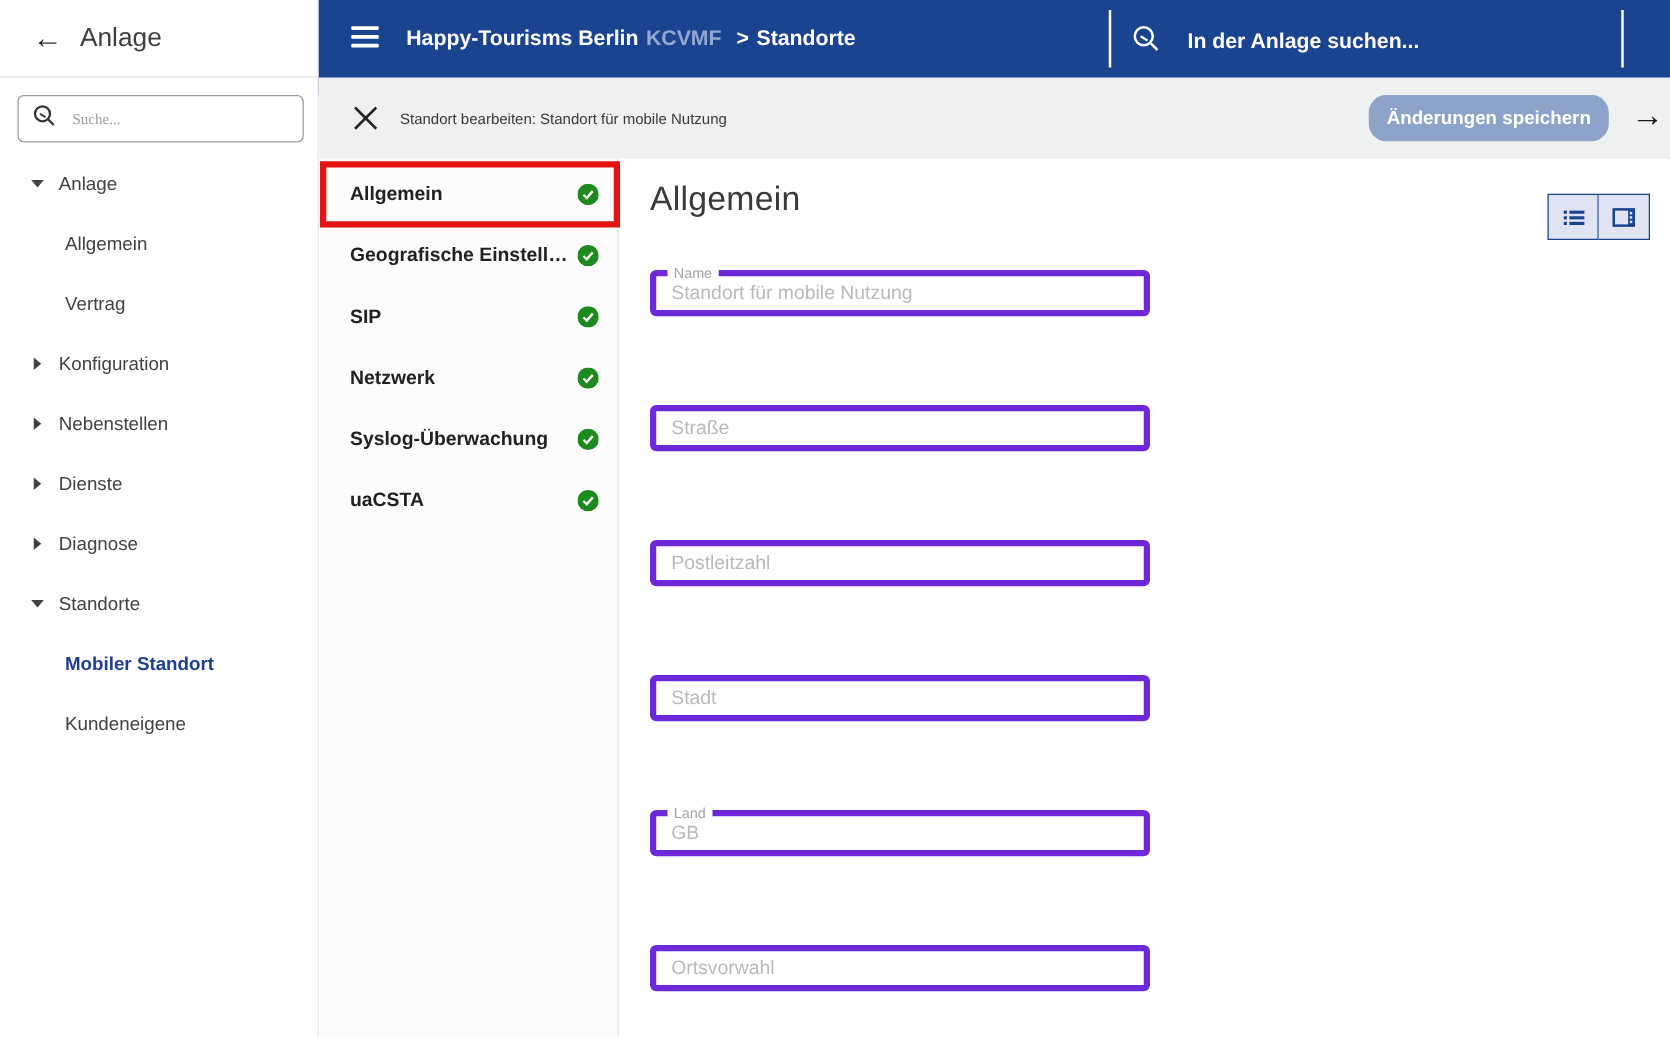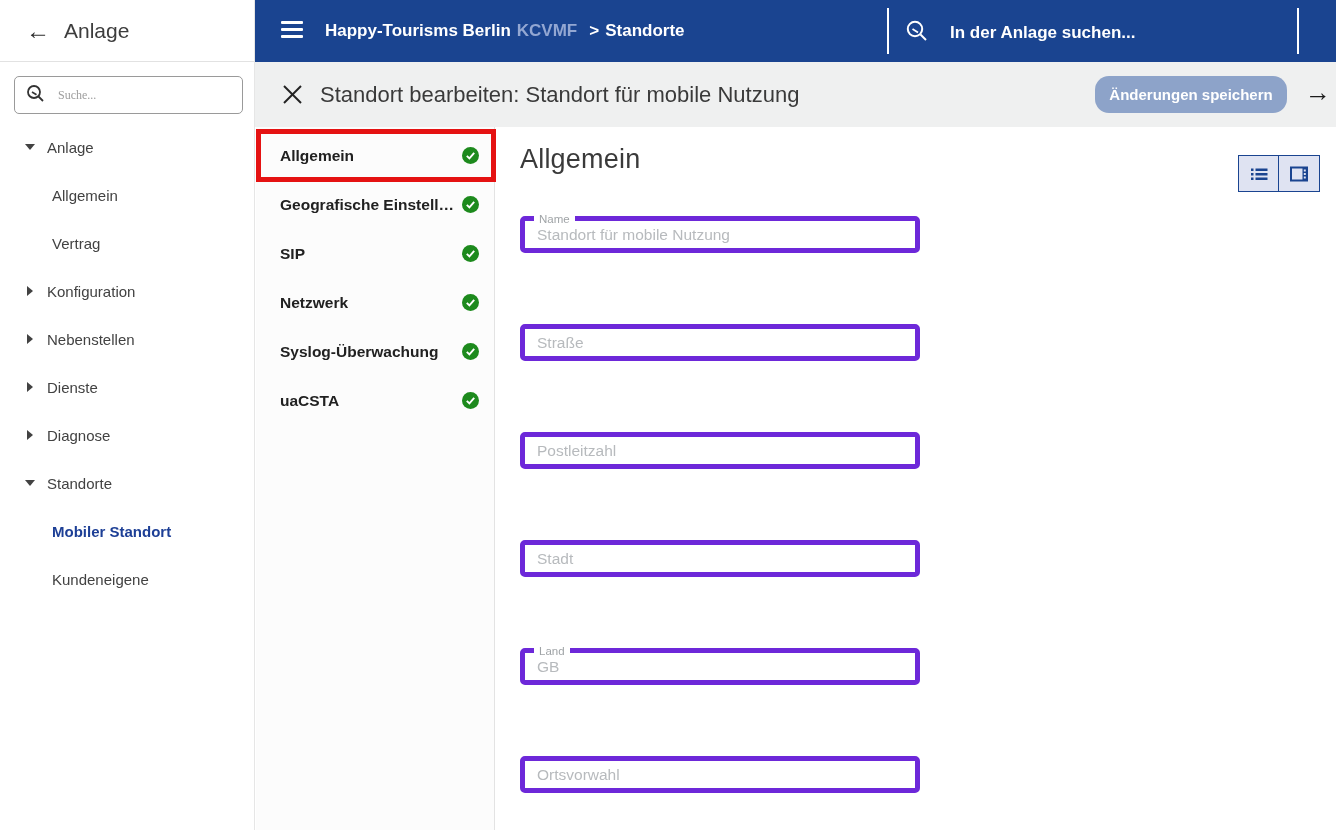--- a/index.html
+++ b/index.html
@@ -33,21 +33,21 @@
   .breadcrumb .code{color:#93a7d2;margin:0 6px;}
   .breadcrumb .sep{margin:0 6px;}
   .tb-divider{position:absolute;top:8px;width:2px;height:46px;background:#fff;}
   .tb-search-icon{position:absolute;left:650px;top:19px;}
   .tb-search{position:absolute;left:693px;top:0;height:62px;display:flex;align-items:flex-start;margin-top:22px;}
   .tb-search input{border:none;outline:none;background:none;color:#fff;font-size:17px;font-weight:bold;font-family:inherit;width:300px;}
   .tb-search input::placeholder{color:#fff;opacity:1;}
   
   .editbar{position:absolute;left:255px;top:62px;width:1081px;height:65px;background:#eff0f0;}
   .close-x{position:absolute;left:26px;top:21px;cursor:pointer;}
-  .edit-title{position:absolute;left:65px;top:0;height:65px;display:flex;align-items:center;font-size:22px;color:#3a3a3a;white-space:nowrap;}
+  .edit-title{position:absolute;left:65px;top:0;height:65px;display:flex;align-items:center;font-size:12px;color:#3a3a3a;white-space:nowrap;}
   .save-btn{position:absolute;left:840px;top:14px;width:192px;height:37px;background:#8da3c9;border:none;border-radius:14px;color:#fff;font-size:15px;font-weight:bold;font-family:inherit;cursor:pointer;}
   .next-arrow{position:absolute;left:1050px;top:17px;font-size:26px;color:#1b1b1b;cursor:pointer;line-height:1;}
   
   .tabcol{position:absolute;left:256px;top:127px;width:239px;height:703px;background:#fcfcfc;border-right:1px solid #e3e3e3;box-sizing:border-box;padding-top:4px;}
   .tab-item{height:49px;display:flex;align-items:center;padding:0 15px 0 24px;cursor:pointer;}
   .tab-label{flex:1;font-weight:bold;font-size:15.5px;color:#212121;white-space:nowrap;overflow:hidden;text-overflow:ellipsis;}
   .tab-check{width:17px;height:17px;flex:0 0 17px;margin-left:8px;}
   .annotation-box{position:absolute;left:256px;top:129px;width:240px;height:53px;border:5px solid #e51212;box-sizing:border-box;z-index:9;pointer-events:none;}
   
   .content{position:absolute;left:496px;top:127px;width:840px;height:703px;background:#fff;}

